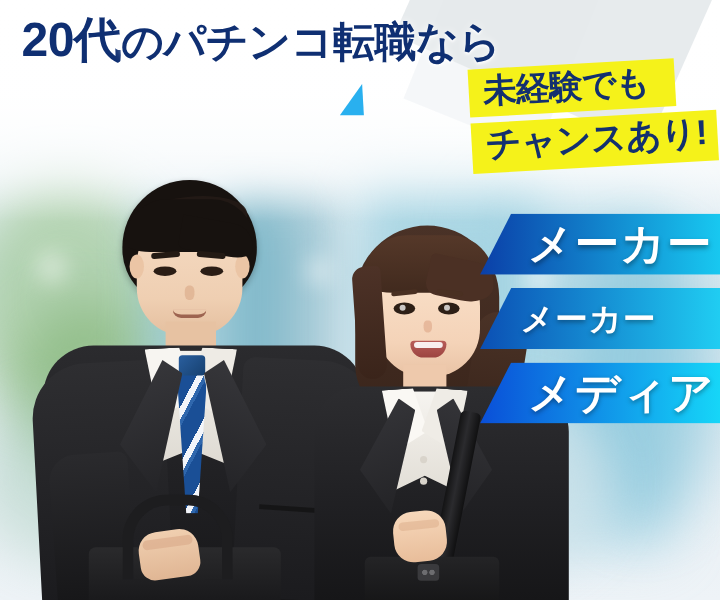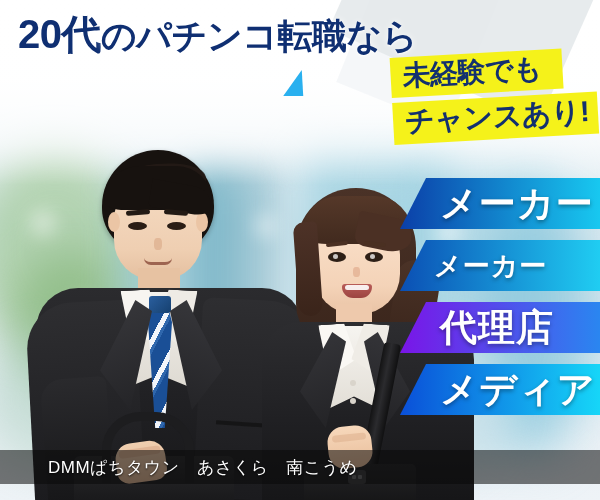--- a/index.html
+++ b/index.html
@@ -410,25 +410,19 @@
     <div class="badge-row r2">チャンスあり!</div>
   </div>
 
   <div class="cats">
     <div class="cat c1" style="background: linear-gradient(90deg, rgb(11, 63, 168) 0%, rgb(24, 200, 240) 100%);">
         <span>メーカー</span>
       </div>
     <div class="cat c3" style="background: linear-gradient(90deg, rgb(11, 79, 180) 0%, rgb(32, 205, 242) 100%);">
         <span>メーカー</span>
       </div>
-    <div class="cat c4" style="background: linear-gradient(90deg, rgb(122, 21, 232) 0%, rgb(42, 134, 240) 100%);">
-        <span>代理店</span>
-      </div>
     <div class="cat c5" style="background: linear-gradient(90deg, rgb(10, 79, 216) 0%, rgb(22, 214, 248) 100%); justify-content: center;">
         <span>メディア</span>
       </div>
   </div>
 
-  <div class="credit">
-    <span>DMMぱちタウン　あさくら　南こうめ</span>
-  </div>
 
 </div>
 
 </body></html>

